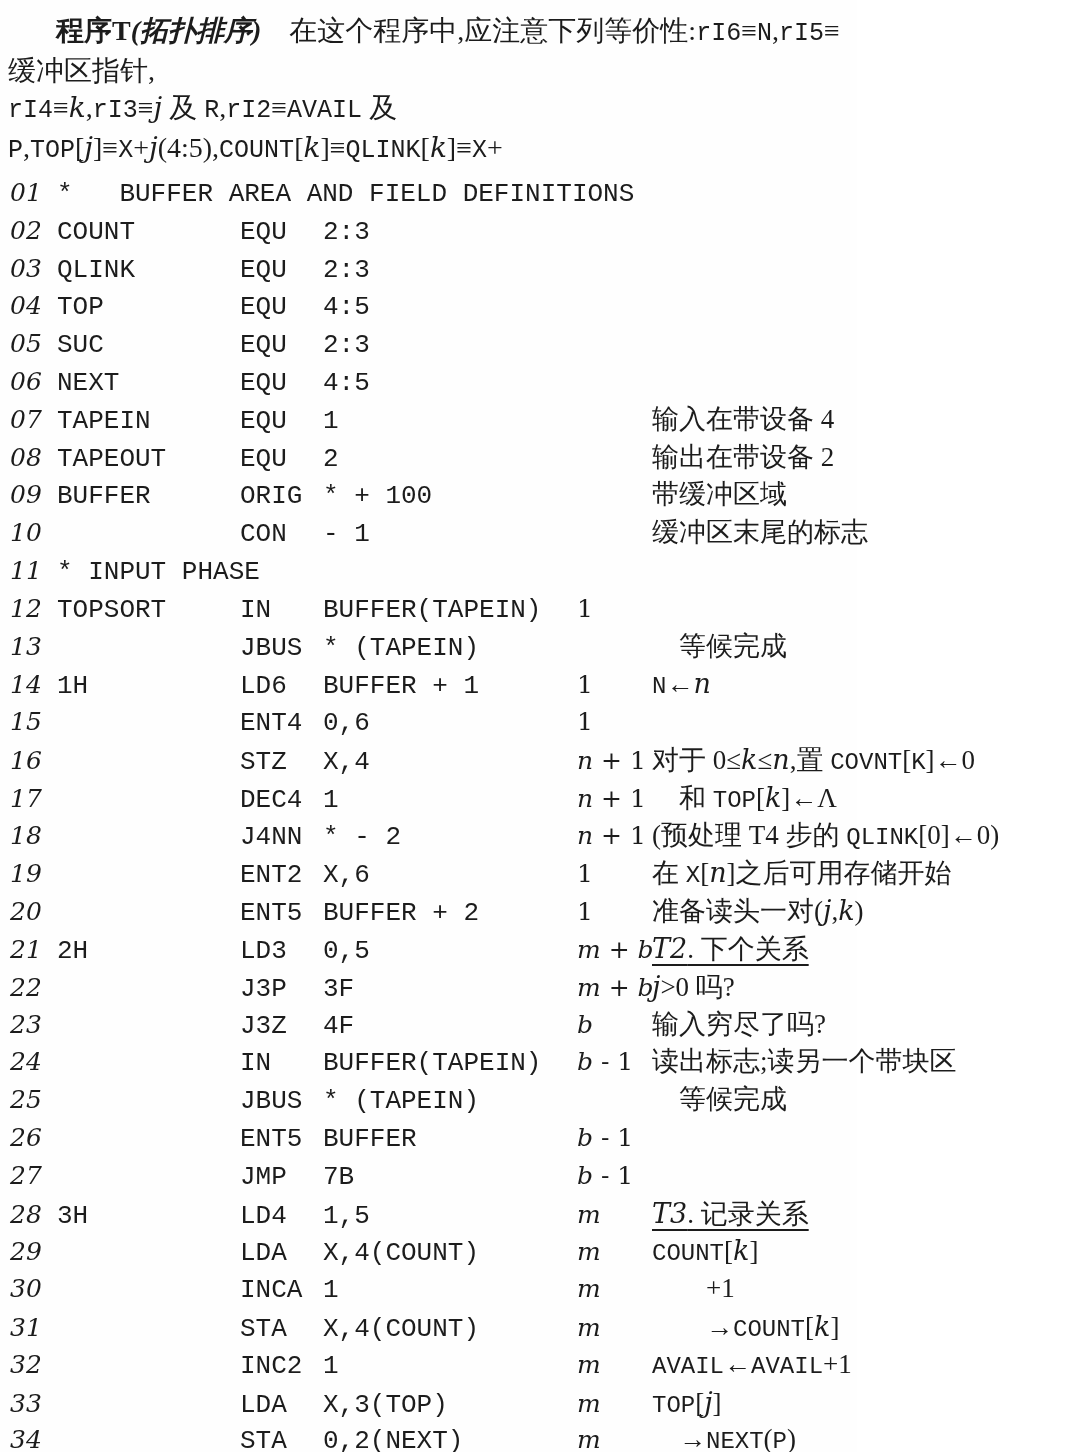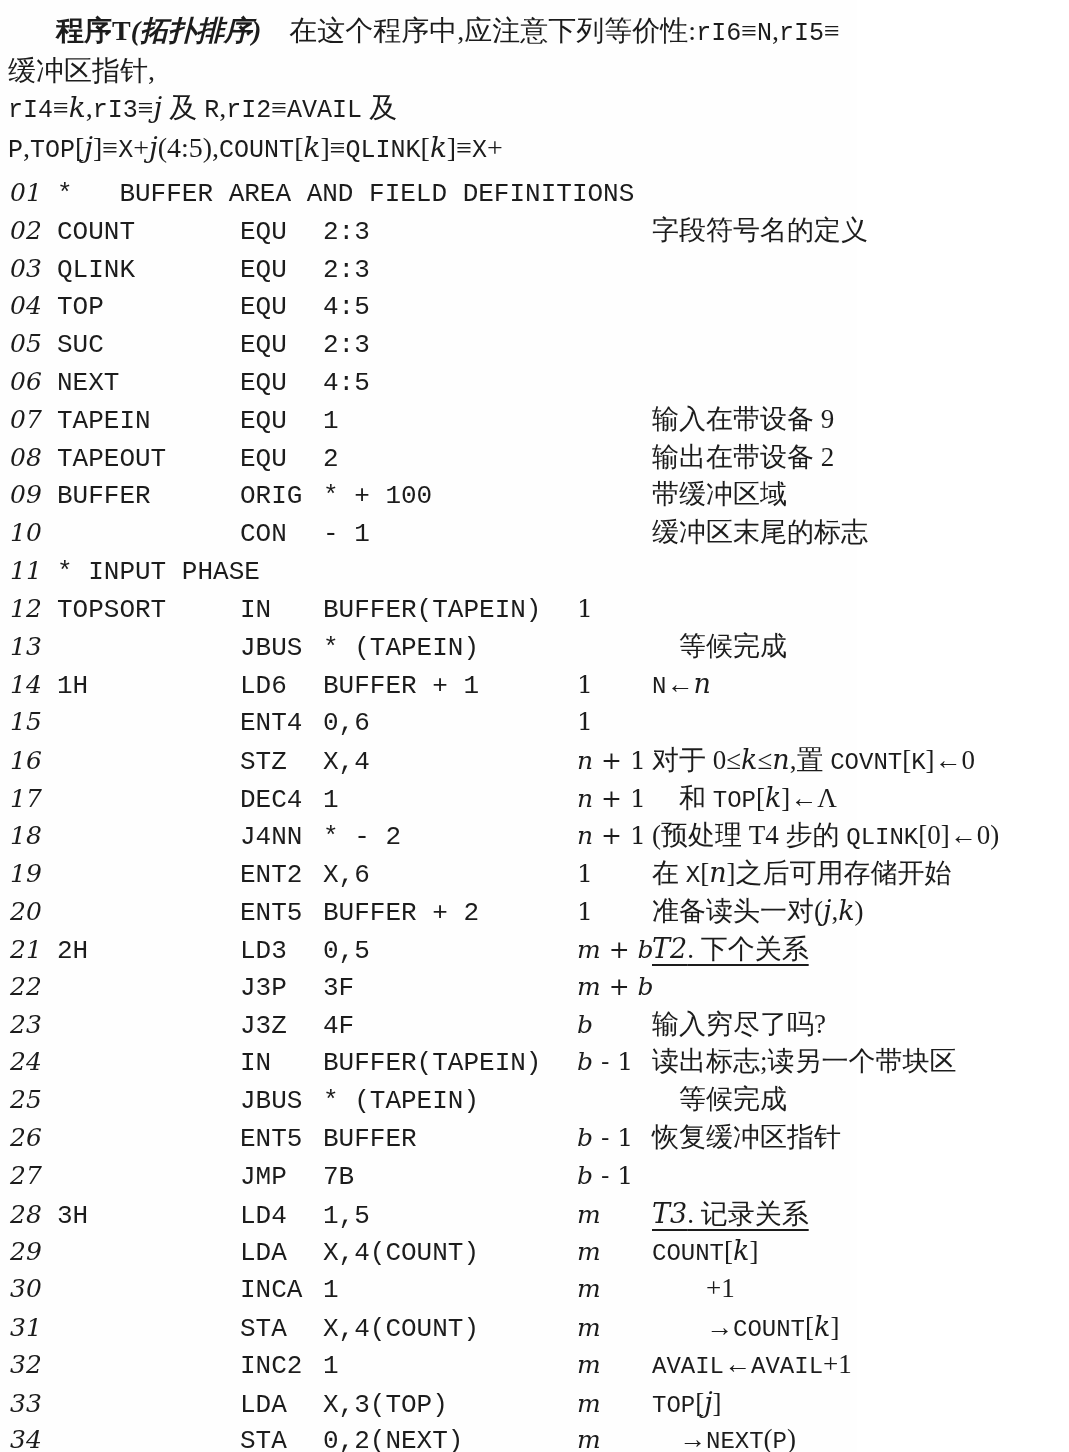--- a/index.html
+++ b/index.html
@@ -46,21 +46,20 @@
       <span class="c addr"></span>
       <span class="c time"></span>
       <span class="c rem"></span>
     </div>
       <div class="row">
       <span class="c num">02</span>
       <span class="c loc">COUNT</span>
       <span class="c op">EQU</span>
       <span class="c addr">2:3</span>
       <span class="c time"></span>
-      <span class="c rem">字段符号名的定义</span>
     </div>
       <div class="row">
       <span class="c num">03</span>
       <span class="c loc">QLINK</span>
       <span class="c op">EQU</span>
       <span class="c addr">2:3</span>
       <span class="c time"></span>
       <span class="c rem"></span>
     </div>
       <div class="row">
@@ -86,21 +85,21 @@
       <span class="c addr">4:5</span>
       <span class="c time"></span>
       <span class="c rem"></span>
     </div>
       <div class="row">
       <span class="c num">07</span>
       <span class="c loc">TAPEIN</span>
       <span class="c op">EQU</span>
       <span class="c addr">1</span>
       <span class="c time"></span>
-      <span class="c rem">输入在带设备 9</span>
+      <span class="c rem">输入在带设备 4</span>
     </div>
       <div class="row">
       <span class="c num">08</span>
       <span class="c loc">TAPEOUT</span>
       <span class="c op">EQU</span>
       <span class="c addr">2</span>
       <span class="c time"></span>
       <span class="c rem">输出在带设备 2</span>
     </div>
       <div class="row">
@@ -205,20 +204,21 @@
       <span class="c addr">0,5</span>
       <span class="c time"><i>m</i> + <i>b</i></span>
       <span class="c rem"><span class="u"><i>T2</i>. 下个关系</span></span>
     </div>
       <div class="row">
       <span class="c num">22</span>
       <span class="c loc"></span>
       <span class="c op">J3P</span>
       <span class="c addr">3F</span>
       <span class="c time"><i>m</i> + <i>b</i></span>
+      <span class="c rem"><i>j</i>&gt;0 吗?</span>
     </div>
       <div class="row">
       <span class="c num">23</span>
       <span class="c loc"></span>
       <span class="c op">J3Z</span>
       <span class="c addr">4F</span>
       <span class="c time"><i>b</i></span>
       <span class="c rem">输入穷尽了吗?</span>
     </div>
       <div class="row">
@@ -236,21 +236,20 @@
       <span class="c addr">* (TAPEIN)</span>
       <span class="c time"></span>
       <span class="c rem">　等候完成</span>
     </div>
       <div class="row">
       <span class="c num">26</span>
       <span class="c loc"></span>
       <span class="c op">ENT5</span>
       <span class="c addr">BUFFER</span>
       <span class="c time"><i>b</i> - 1</span>
-      <span class="c rem">恢复缓冲区指针</span>
     </div>
       <div class="row">
       <span class="c num">27</span>
       <span class="c loc"></span>
       <span class="c op">JMP</span>
       <span class="c addr">7B</span>
       <span class="c time"><i>b</i> - 1</span>
       <span class="c rem"></span>
     </div>
       <div class="row">

